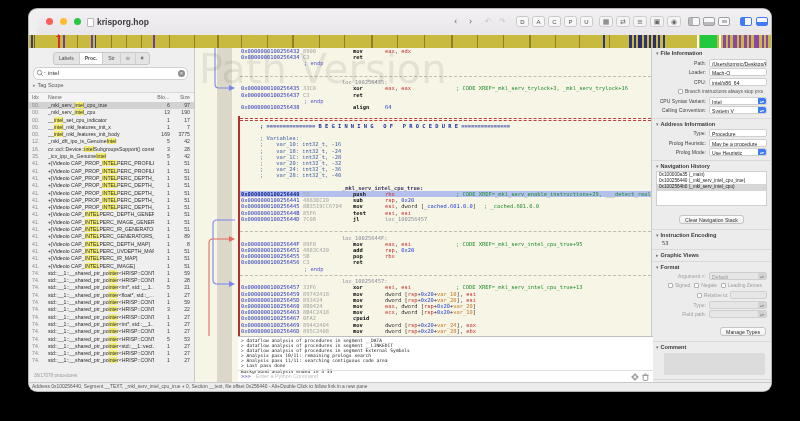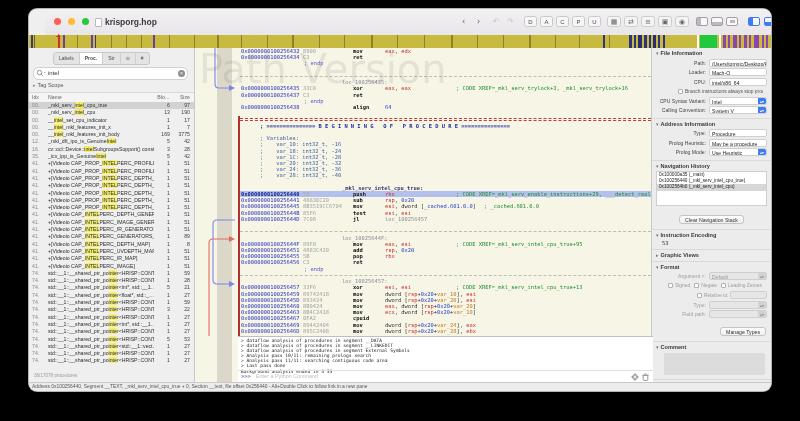--- a/index.html
+++ b/index.html
@@ -1,20 +1,20 @@
 <!DOCTYPE html>
 <html><head>
 <meta charset="utf-8">
 <style>
   html,body{margin:0;padding:0;background:#000;}
   body{width:800px;height:421px;position:relative;overflow:hidden;font-family:"Liberation Sans",sans-serif;}
   .window{position:absolute;left:28px;top:8px;width:744px;height:384px;background:#EFEFEF;border-radius:9px;
     box-shadow:0 12px 34px rgba(0,0,0,.65);overflow:hidden;border:1px solid rgba(0,0,0,.25);box-sizing:border-box;}
   
-  .titlebar{position:absolute;left:16px;top:0;right:0;height:26px;background:linear-gradient(#F2F0F2,#E8E6E8);border-bottom:1px solid #D2D0D2;}
+  .titlebar{position:absolute;left:8px;top:0;right:0;height:26px;background:linear-gradient(#F2F0F2,#E8E6E8);border-bottom:1px solid #D2D0D2;}
   .light{position:absolute;top:9px;width:7px;height:7px;border-radius:50%;}
   .doc-icon{position:absolute;left:50px;top:9px;width:5px;height:7px;background:#fff;border:1px solid #B9B9B9;border-radius:1px;}
   .wtitle{position:absolute;left:60px;top:8px;font-size:8.5px;font-weight:bold;color:#3C3C3C;}
   .tbtn{position:absolute;top:7px;font-size:8px;color:#5A5A5A;font-family:"DejaVu Sans",sans-serif;line-height:11px;}
   .tbtn.dis{color:#C6C6C6;}
   .lbtn{position:absolute;top:7px;width:13px;height:11px;border:1px solid #C9C9C9;border-radius:2.5px;background:#F7F7F7;
     font-size:6px;color:#4A4A4A;text-align:center;line-height:11px;box-sizing:border-box;}
   .gicon{position:absolute;top:7px;width:14px;height:11px;border:1px solid #CDCDCD;border-radius:2.5px;background:#F4F4F4;
     font-size:7px;color:#6A6A6A;text-align:center;line-height:10px;font-family:"DejaVu Sans",sans-serif;box-sizing:border-box;}
   .ptog{position:absolute;top:8px;width:12px;height:9px;border:1px solid #9F9FA4;border-radius:2px;background:#F8F8F8;box-sizing:border-box;}

